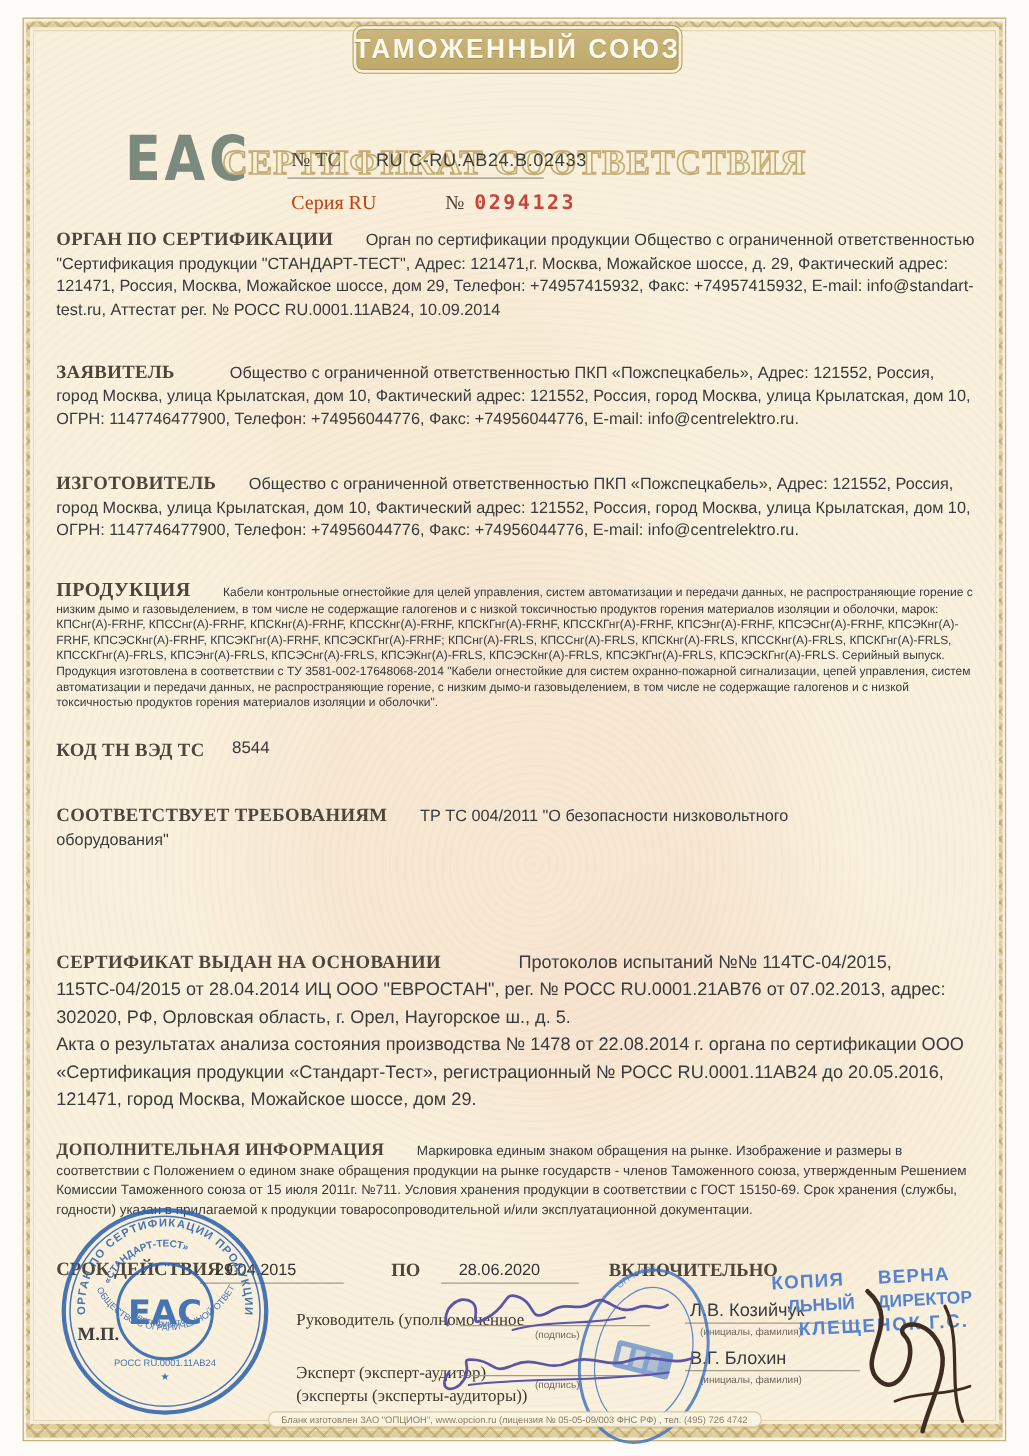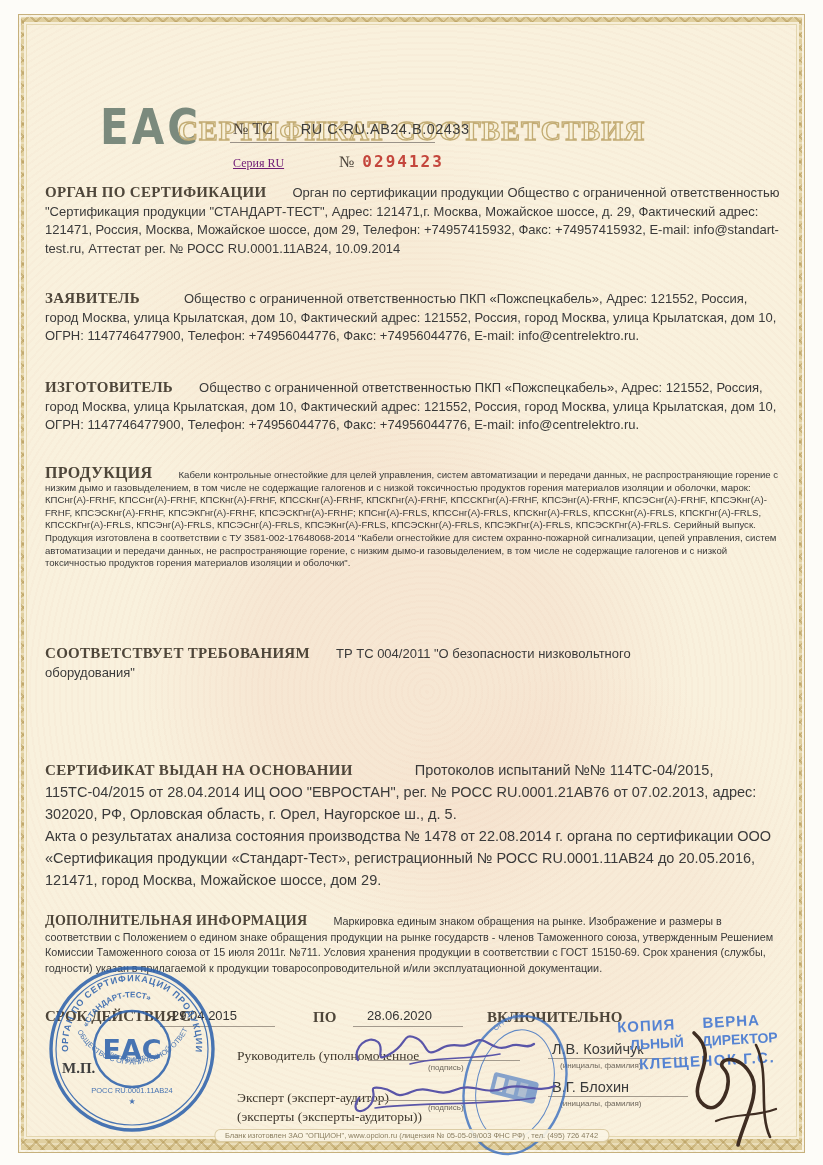--- a/index.html
+++ b/index.html
@@ -32,21 +32,21 @@
      font-weight:bold;font-size:42px;letter-spacing:3px;color:#66796d;opacity:.85;
      transform:scaleY(1.18);transform-origin:top left;}
   .doc-title{position:absolute;left:0;top:83px;width:100%;text-align:center;
      font-family:"Liberation Serif",serif;font-weight:bold;font-size:28px;letter-spacing:1px;
      color:rgba(248,240,214,.55);-webkit-text-stroke:1.3px #c3ac74;white-space:nowrap;margin-top:32px;}
   .no-row{position:absolute;left:233px;top:120px;width:360px;}
   .no-label{font-family:"Liberation Serif",serif;font-size:16px;color:#4b433a;}
   .no-value{font-size:14.5px;color:#3c3c3c;margin-left:28px;letter-spacing:.5px;}
   .no-underline{position:absolute;left:230px;top:142px;width:205px;border-bottom:1px solid #9a9288;}
   .series-row{position:absolute;left:233px;top:152px;}
-  .series-label{font-family:"Liberation Serif",serif;font-size:12px;color:#701a75;text-decoration:underline;}
+  .series-label{font-family:"Liberation Serif",serif;font-size:16px;color:#c2410c;}
   .series-num-sign{font-family:"Liberation Serif",serif;font-size:16px;color:#4b433a;margin-left:55px;}
   .series-value{font-family:"DejaVu Sans Mono",monospace;font-weight:bold;font-size:16px;
      letter-spacing:2px;color:#c4463c;margin-left:8px;}
 
   
   .sec{position:absolute;left:45px;width:735px;font-size:13px;line-height:18.5px;color:#3a3a3a;text-align:left;}
   .sec .lbl{font-family:"Liberation Serif",serif;font-weight:bold;color:#4e463a;font-size:15px;letter-spacing:.3px;}
   .gap-s{display:inline-block;width:26px;}
   .gap-m{display:inline-block;width:44px;}
   .gap-l{display:inline-block;width:62px;}
@@ -87,20 +87,23 @@
      font-size:7.5px;color:#8a7e60;background:rgba(250,244,228,.92);padding:1px 10px;
      border-radius:6px;white-space:nowrap;border:1px solid rgba(198,176,124,.6);}
 </style>
 </head>
 <body>
 
 <div class="page">
   <div class="frame"></div>
   <div class="sheet"></div>
 
+  <div class="banner">
+    <span>ТАМОЖЕННЫЙ СОЮЗ</span>
+  </div>
   <div class="eac-logo">ЕАС</div>
   <div class="doc-title">СЕРТИФИКАТ СООТВЕТСТВИЯ</div>
 
   <div class="no-row">
     <span class="no-label">№ ТС</span><span class="no-value">RU C-RU.АВ24.В.02433</span>
   </div>
   <div class="no-underline"></div>
   <div class="series-row">
     <span class="series-label">Серия RU</span><span class="series-num-sign">№</span><span class="series-value">0294123</span>
   </div>
@@ -114,20 +117,23 @@
   </div>
 
   <div class="sec" style="top:378px;">
     <span class="lbl">ИЗГОТОВИТЕЛЬ</span><span class="gap-s"></span><span>Общество с ограниченной ответственностью ПКП «Пожспецкабель»,  Адрес: 121552, Россия, город Москва, улица Крылатская, дом 10, Фактический адрес: 121552, Россия, город Москва, улица Крылатская, дом 10, ОГРН: 1147746477900, Телефон: +74956044776, Факс: +74956044776, E-mail: info@centrelektro.ru.</span>
   </div>
 
   <div class="sec sec-product" style="top:467px;">
     <span class="lbl">ПРОДУКЦИЯ</span><span class="gap-s"></span><span>Кабели контрольные огнестойкие для целей управления, систем автоматизации и передачи данных, не распространяющие горение с низким дымо и газовыделением, в том числе не содержащие галогенов  и с низкой токсичностью продуктов горения материалов изоляции и оболочки, марок: КПСнг(А)-FRHF, КПССнг(А)-FRHF, КПСКнг(А)-FRHF, КПССКнг(А)-FRHF, КПСКГнг(А)-FRHF, КПССКГнг(А)-FRHF, КПСЭнг(А)-FRHF, КПСЭСнг(А)-FRHF, КПСЭКнг(А)-FRHF, КПСЭСКнг(А)-FRHF, КПСЭКГнг(А)-FRHF, КПСЭСКГнг(А)-FRHF; КПСнг(А)-FRLS, КПССнг(А)-FRLS, КПСКнг(А)-FRLS, КПССКнг(А)-FRLS, КПСКГнг(А)-FRLS,  КПССКГнг(А)-FRLS, КПСЭнг(А)-FRLS, КПСЭСнг(А)-FRLS, КПСЭКнг(А)-FRLS, КПСЭСКнг(А)-FRLS,  КПСЭКГнг(А)-FRLS, КПСЭСКГнг(А)-FRLS. Серийный выпуск. Продукция изготовлена в соответствии с ТУ 3581-002-17648068-2014 "Кабели огнестойкие для систем охранно-пожарной сигнализации, цепей управления, систем автоматизации и передачи данных, не распространяющие горение, с низким дымо-и газовыделением, в том числе не содержащие галогенов и с низкой токсичностью продуктов горения материалов изоляции и оболочки".</span>
   </div>
 
+  <div class="sec" style="top:592px;">
+    <span class="lbl">КОД ТН ВЭД ТС</span><span class="tnved-val">8544</span>
+  </div>
 
   <div class="sec" style="top:626px;width:640px;margin-top:18px;">
     <span class="lbl">СООТВЕТСТВУЕТ ТРЕБОВАНИЯМ</span><span class="gap-s"></span><span>ТР ТС 004/2011 "О безопасности низковольтного оборудования"</span>
   </div>
 
   <div class="sec sec-issued" style="top:759px;">
     <span class="lbl">СЕРТИФИКАТ ВЫДАН НА ОСНОВАНИИ</span><span class="gap-l"></span><span>Протоколов испытаний №№ 114ТС-04/2015, 115ТС-04/2015 от 28.04.2014 ИЦ ООО "ЕВРОСТАН", рег. № РОСС RU.0001.21АВ76 от 07.02.2013, адрес: 302020, РФ, Орловская область, г. Орел, Наугорское ш., д. 5.</span>
     <div>Акта о результатах анализа состояния производства № 1478 от 22.08.2014 г. органа по сертификации ООО «Сертификация продукции «Стандарт-Тест», регистрационный № РОСС RU.0001.11АВ24 до 20.05.2016, 121471, город Москва, Можайское шоссе, дом 29.</div>
   </div>
 

